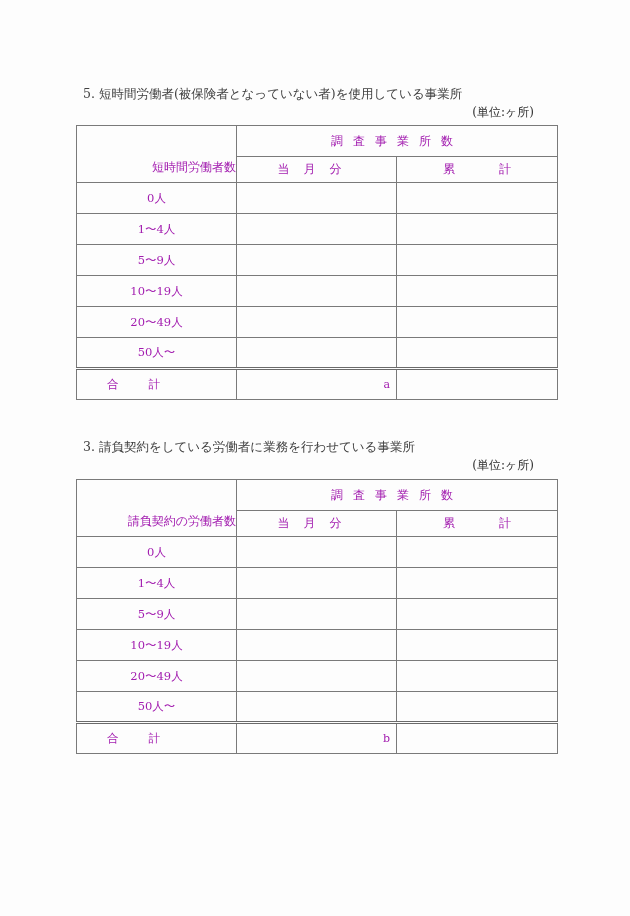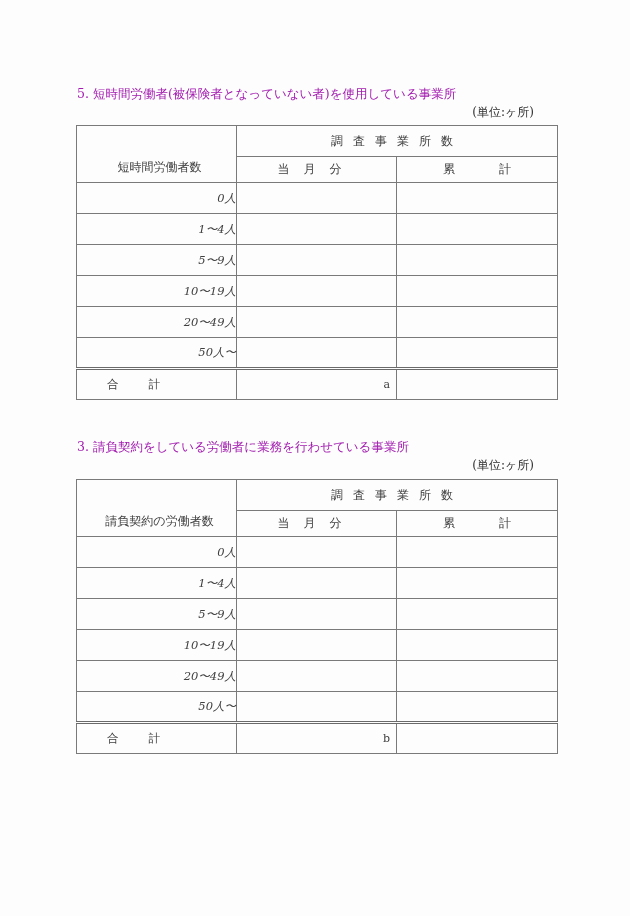--- a/index.html
+++ b/index.html
@@ -10,70 +10,70 @@
     body {
       width: 630px;
       height: 916px;
       position: relative;
       overflow: hidden;
       font-family: "DejaVu Serif", "Liberation Serif", serif;
       color: #333;
     }
     .section-title {
       position: absolute;
-      left: 77px;
+      left: 83px;
       font-size: 12.5px;
       white-space: nowrap;
-      color: #a21caf;
+      color: #404040;
     }
     .unit-label {
       position: absolute;
       right: 96px;
       font-size: 12px;
       white-space: nowrap;
       color: #2e2e2e;
     }
     .form-table {
       position: absolute;
       left: 76px;
       width: 481px;
       border-collapse: collapse;
       table-layout: fixed;
     }
     .form-table td {
       border: 1.5px solid #7a7a7a;
       padding: 0;
       font-size: 11.5px;
-      color: #404040;
+      color: #a21caf;
     }
     .form-table col.c1 { width: 160px; }
     .form-table col.c2 { width: 160px; }
     .form-table col.c3 { width: 161px; }
     .hdr-top { height: 31px; }
     .hdr-sub { height: 26px; padding-left: 18px; }
     .row { height: 31px; }
     .corner-cell {
       vertical-align: bottom;
-      text-align: center;
+      text-align: right;
       padding-left: 6px !important;
       padding-bottom: 6px !important;
       font-size: 12px !important;
     }
     .group-head {
       text-align: center;
       letter-spacing: 10px;
       font-size: 12px !important;
     }
     .sub-head {
       text-align: center;
       font-size: 12px !important;
     }
     .sub-head .wide { letter-spacing: 14px; }
     .sub-head .wider { letter-spacing: 44px; padding-left: 44px; }
-    .range-cell { text-align: right; font-style: italic; }
+    .range-cell { text-align: center; }
     .total-row td { border-top: 3px double #6a6a6a; }
     .total-label {
       letter-spacing: 30px;
       padding-left: 30px !important;
     }
     .mark-cell {
       text-align: right;
       vertical-align: middle;
       padding-right: 6px !important;
       font-size: 11px !important;

